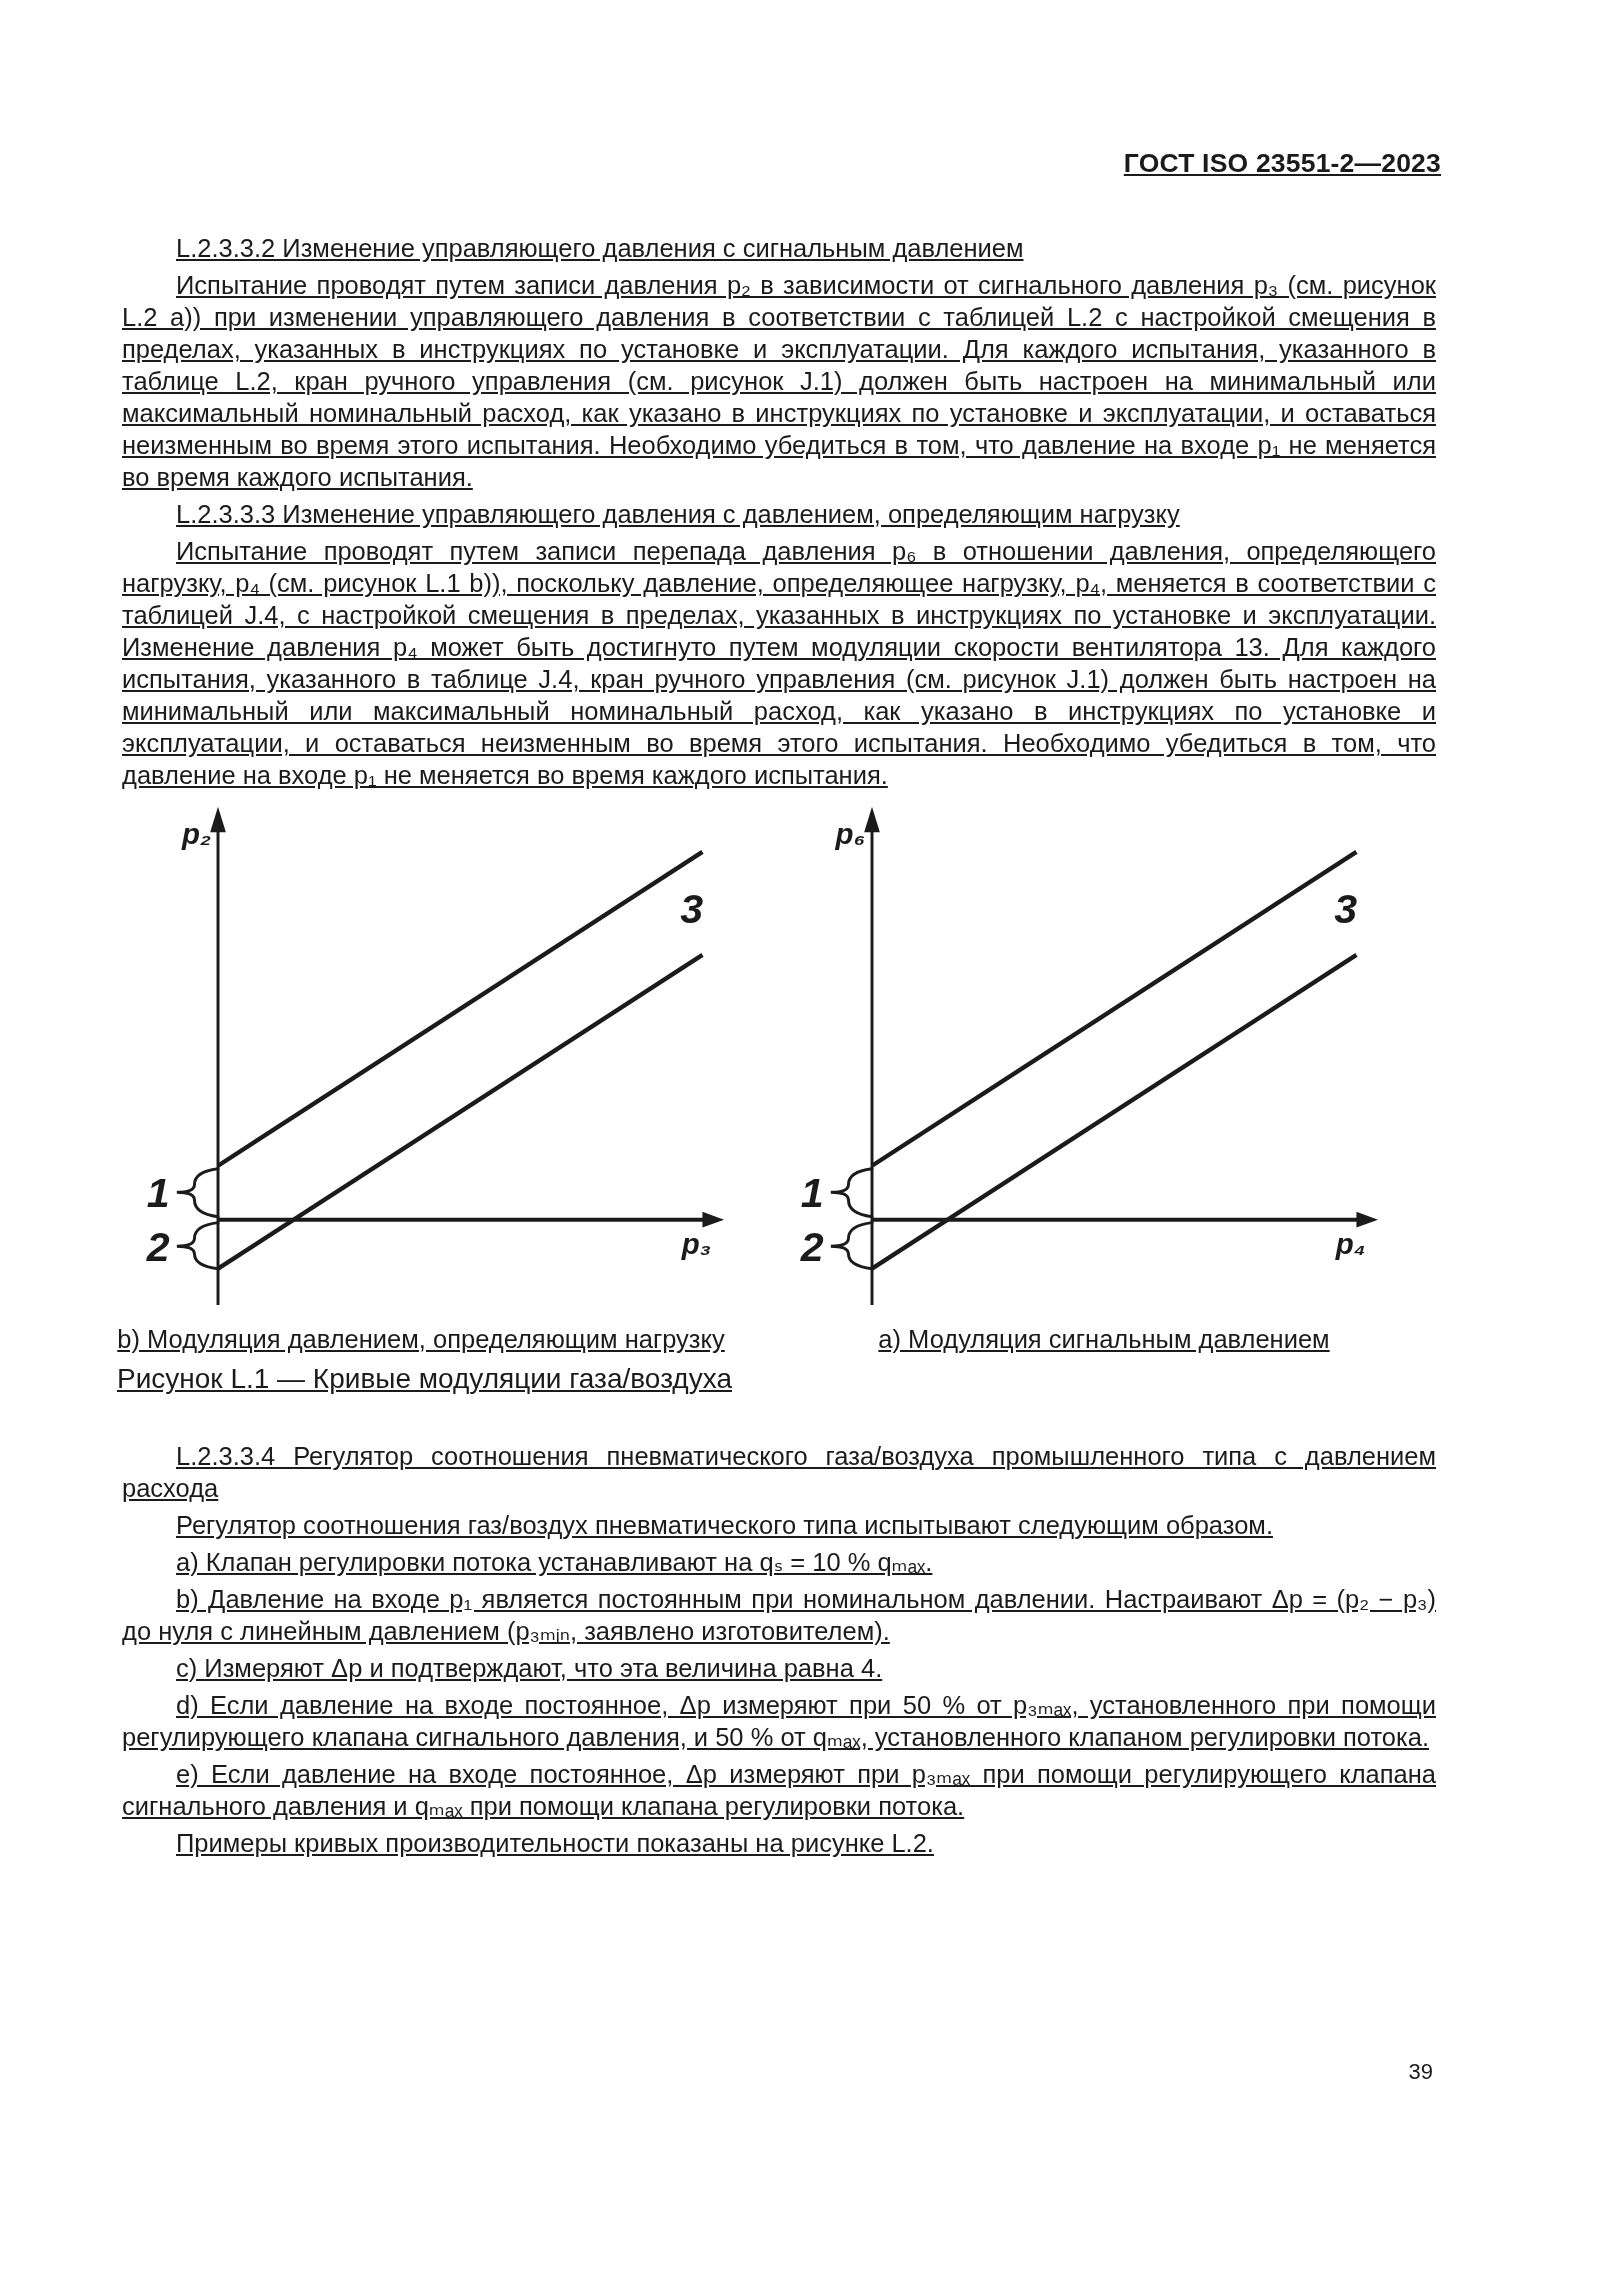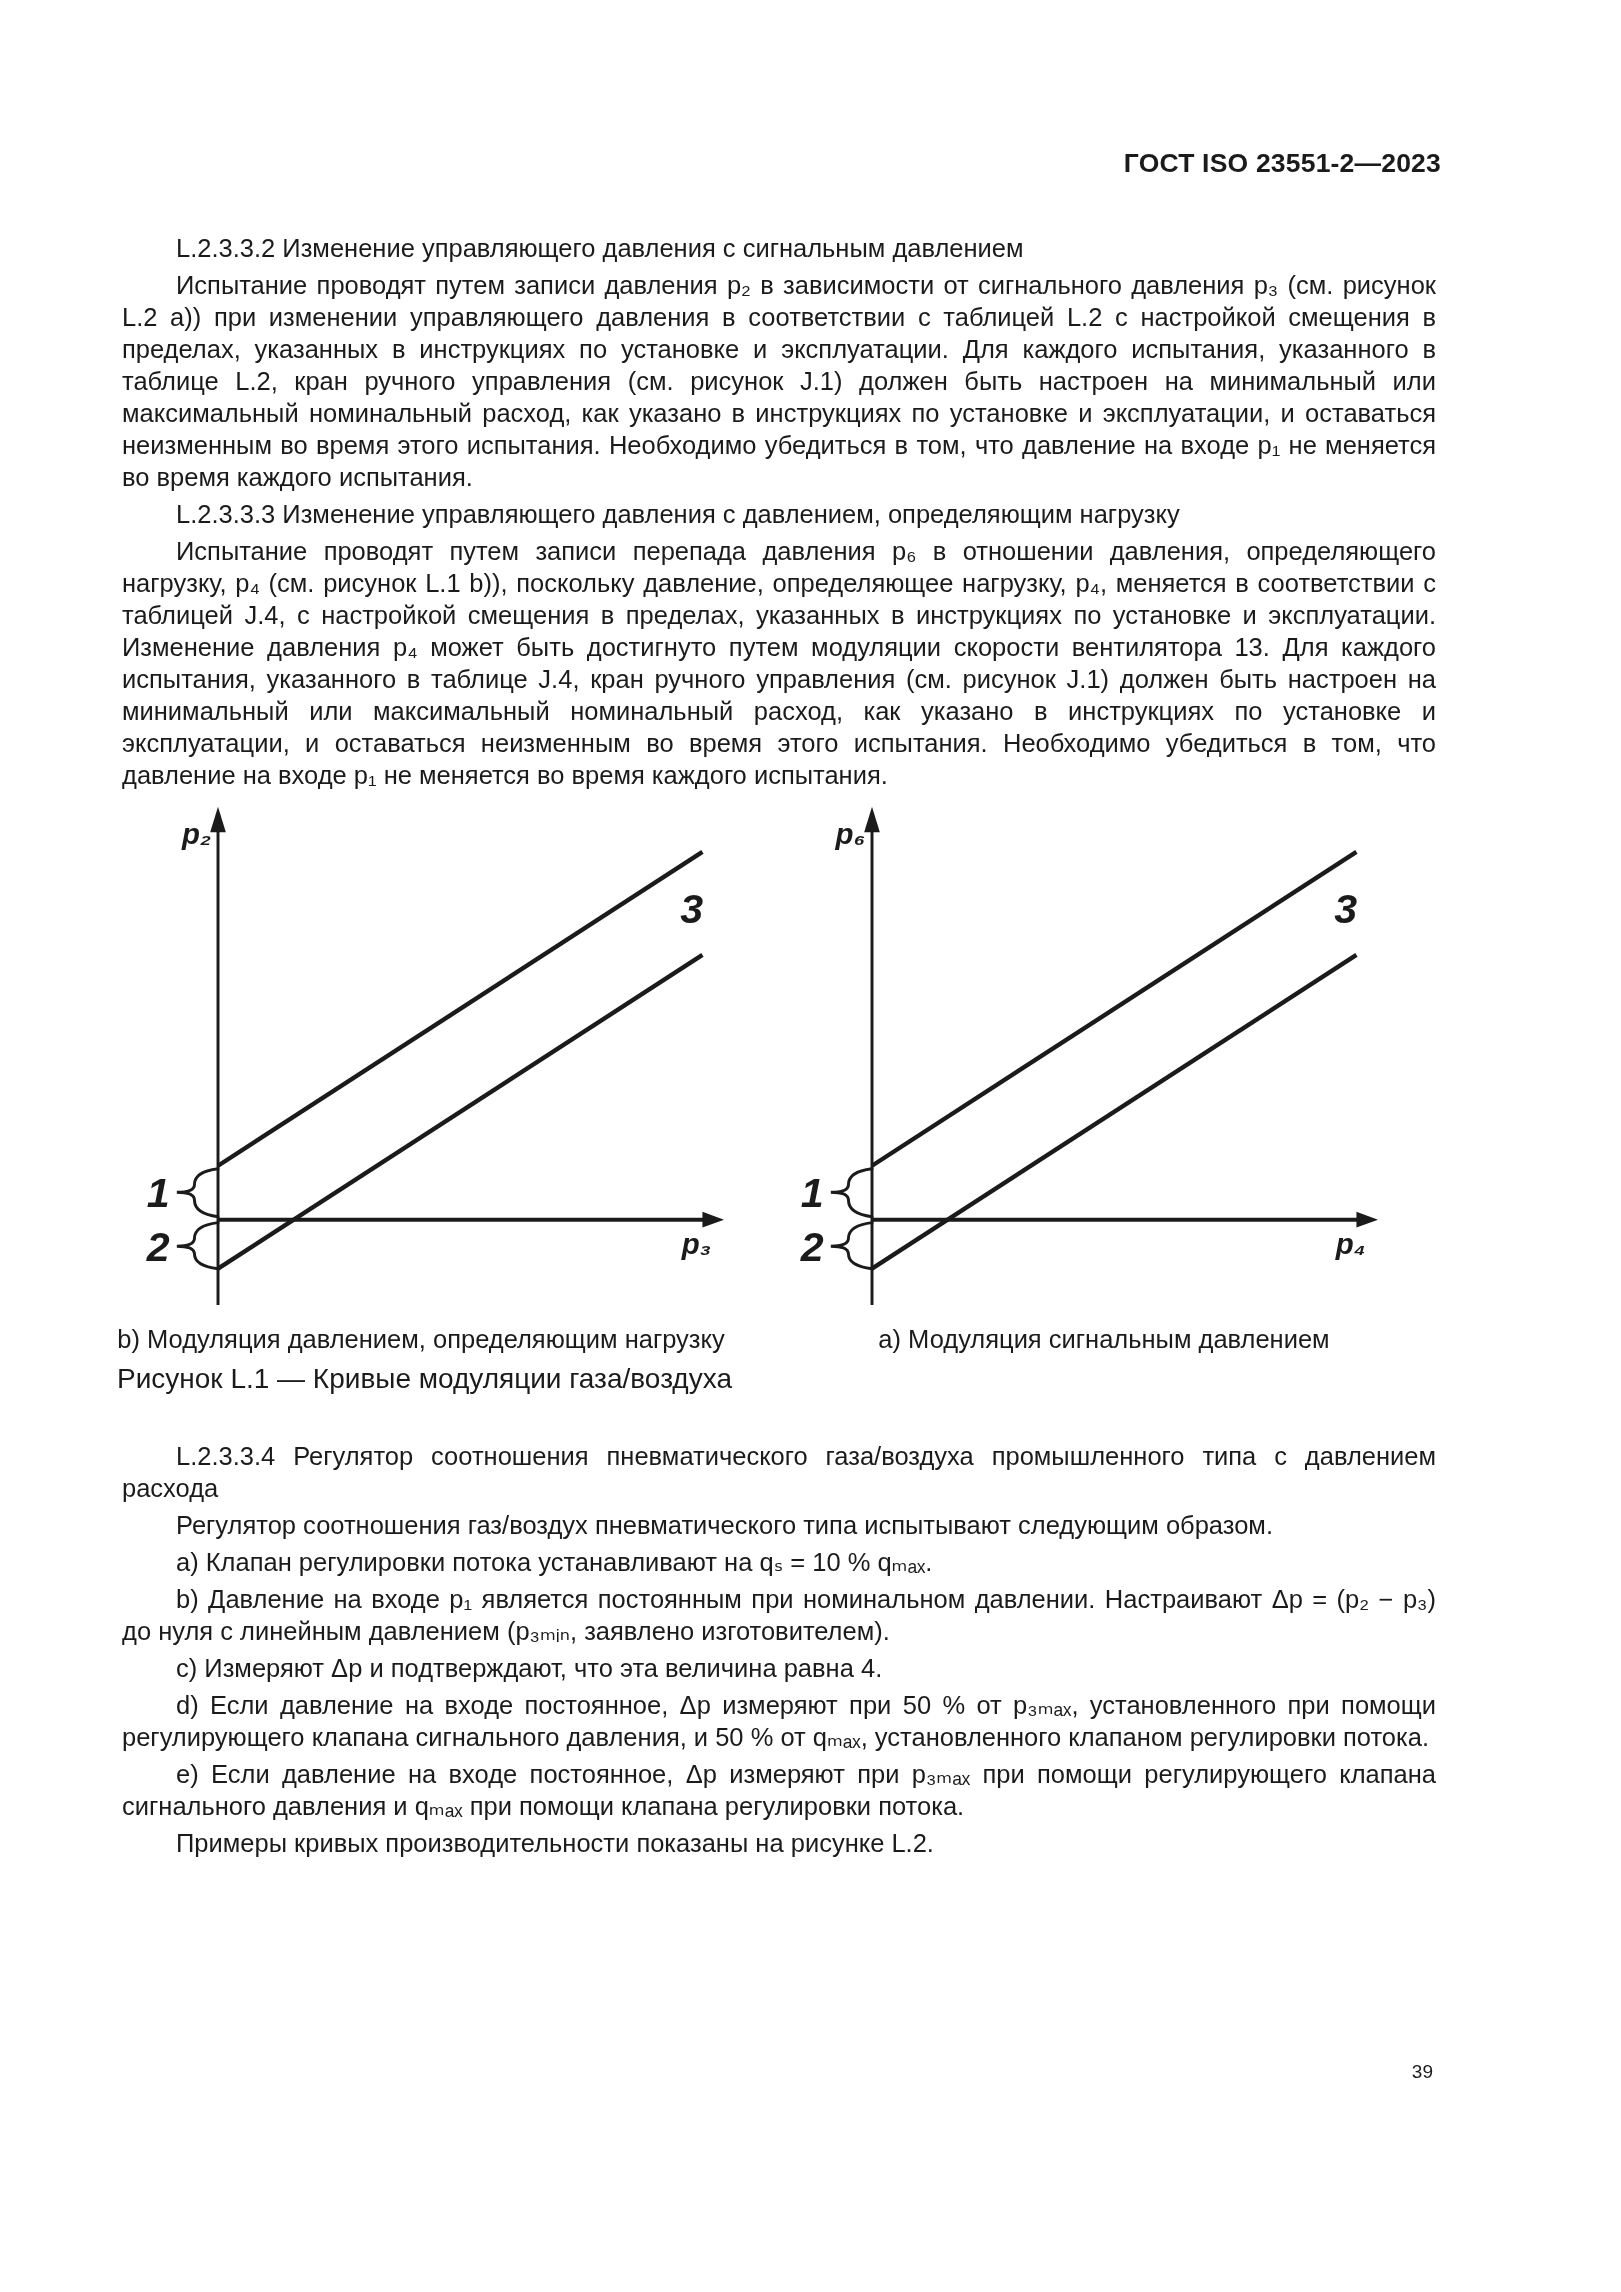--- a/index.html
+++ b/index.html
@@ -8,20 +8,21 @@
     width:1621px; height:2293px;
     margin:0 auto;
     background:#ffffff;
     box-sizing:border-box;
     padding:147px 180px 0 117px;
     font-family:"Liberation Sans","DejaVu Sans",sans-serif;
     font-size:25.5px;
     line-height:32px;
     color:#1b1b1b;
     overflow:hidden;
+    text-decoration:underline;
   }
   .doc-header {
     text-align:right;
     font-weight:bold;
     font-size:26.5px;
     margin-bottom:53px;
     letter-spacing:0.2px;
   }
   .para {
     margin:5px;
@@ -55,21 +56,21 @@
   .fig-title {
     margin-top:8px;
     text-align:left;
     font-size:28px;
   }
   .section-2 { margin-top:45px; }
   .page-number {
     position:absolute;
     top:2056px;
     right:188px;
-    font-size:19px;
+    font-size:22px;
   }
 </style>
 </head>
 <body>
 
 <div class="page">
 
   <div class="doc-header">ГОСТ ISO 23551-2—2023</div>
 
   <section>

